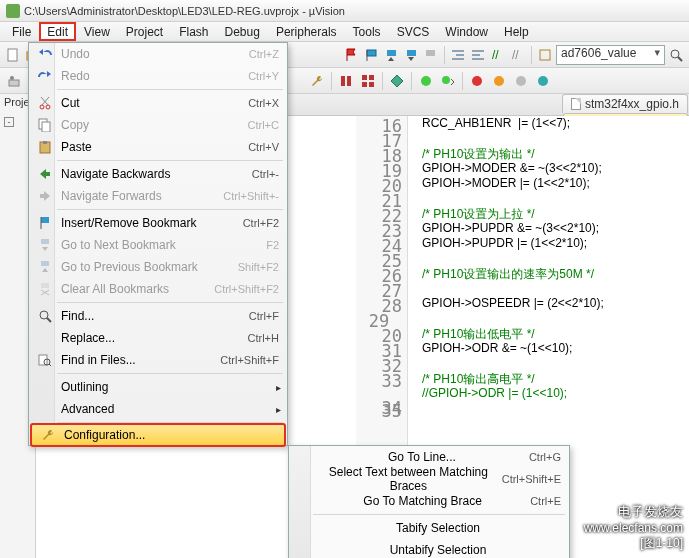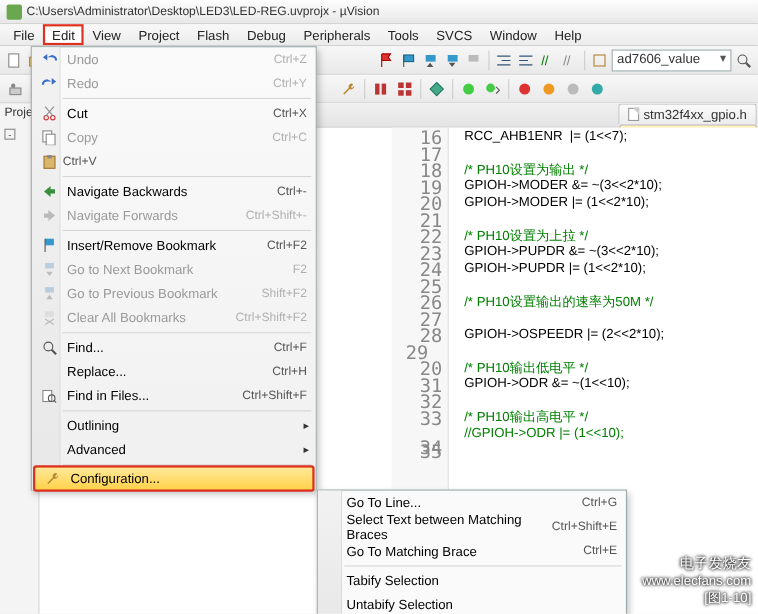--- a/index.html
+++ b/index.html
@@ -50,21 +50,21 @@
 .editmenu .sc { color: #555; font-size: 11px; }
 .editmenu .row.disabled .sc { color: #b0b0b0; }
 .editmenu .arrow { position: absolute; right: 6px; color: #333; font-size: 10px; }
 .editmenu .msep { height: 1px; background: #d6d6d6; margin: 2px 4px 2px 28px; }
 .iconstrip { position: absolute; left: 0; top: 0; bottom: 0; width: 26px; background: linear-gradient(#f2f2f2,#e8e8e8); border-right: 1px solid #dcdcdc; }
 
 
 .submenu { position: absolute; left: 288px; top: 445px; width: 282px; background: #fafafa; border: 1px solid #9aa; box-shadow: 2px 3px 6px rgba(0,0,0,.25); z-index: 60; }
 .submenu .iconstrip { width: 22px; }
 .submenu .row { display: flex; align-items: center; height: 22px; padding: 0 8px 0 26px; }
-.submenu .lbl { flex: 1; }
+.submenu .lbl { flex: 1; text-align: center; }
 .submenu .sc { color: #555; font-size: 11px; }
 .submenu .msep { height: 1px; background: #d6d6d6; margin: 2px 4px 2px 24px; }
 
 
 .wm { position: absolute; right: 6px; bottom: 6px; font-size: 10px; color: #fff; text-shadow: 0 0 3px #000, 0 0 3px #000; z-index: 200; text-align: right; }
 .wm .big { font-size: 13px; }
 
 
 svg { display: block; }
 </style>
@@ -402,20 +402,21 @@
         <span class="lbl">Copy</span>
         <span class="sc">Ctrl+C</span>
       </div>
       <div class="row">
         <span class="iconcell">
           <svg width="14" height="14">
             <rect x="2" y="2" width="10" height="11" fill="#d8b868" stroke="#a07030"></rect>
             <rect x="5" y="1" width="4" height="3" fill="#888"></rect>
           </svg>
         </span>
+        <span class="lbl">Paste</span>
         <span class="sc">Ctrl+V</span>
       </div>
       <div class="msep"></div>
       <div class="row">
         <span class="iconcell">
           <svg width="14" height="14">
             <path d="M8 2L2 7l6 5V9h4V5H8z" fill="#3a8f3a"></path>
           </svg>
         </span>
         <span class="lbl">Navigate Backwards</span>

